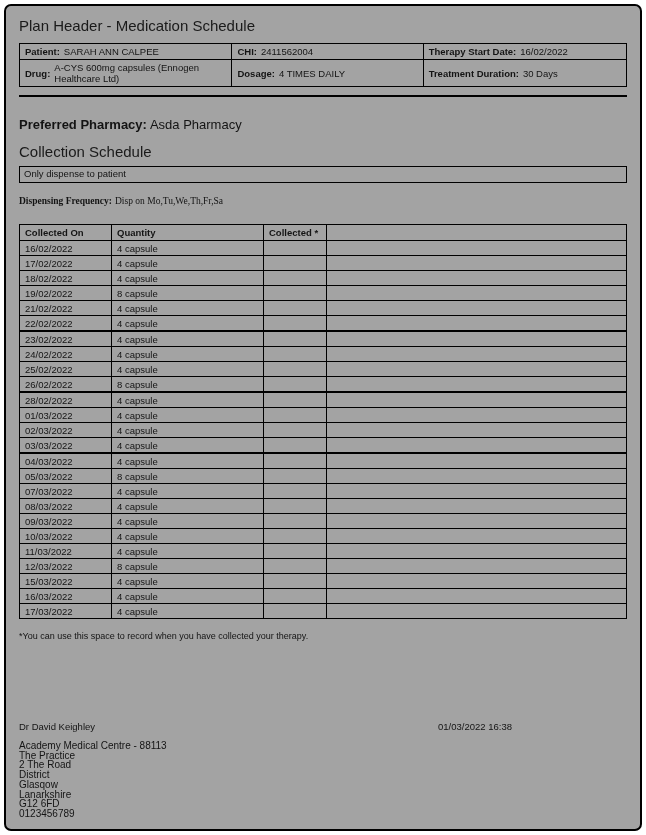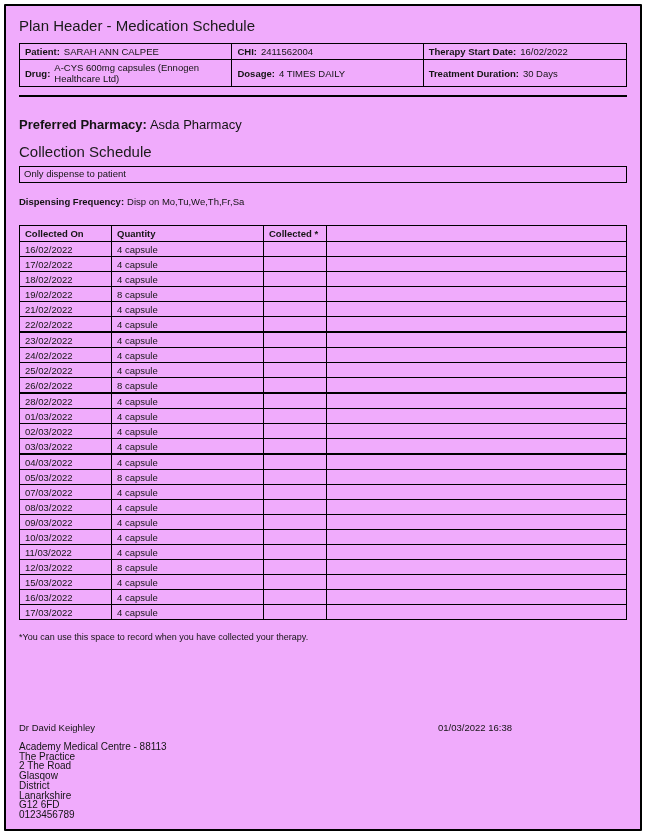--- a/index.html
+++ b/index.html
@@ -2,22 +2,22 @@
 <html><head>
 <meta charset="utf-8">
 <style>
   html, body { margin:0; padding:0; }
   body {
     width:646px; height:835px; background:#ffffff; position:relative;
     font-family:"Liberation Sans", sans-serif; color:#141414;
     -webkit-font-smoothing:antialiased;
   }
   .page {
-    position:absolute; inset:4px; border:2px solid #000; border-radius:1px;
-    padding:9px 13px; box-sizing:border-box; background:#f0abfc; overflow:hidden;
+    position:absolute; inset:4px; border:2px solid #000; border-radius:7px;
+    padding:9px 13px; box-sizing:border-box; background:#a3a3a3; overflow:hidden;
   }
   .doc-title { font-size:15px; font-weight:400; margin:2px 0 0 0; color:#1a1a1a; }
 
   table.info {
     border-collapse:collapse; width:100%; margin-top:9px; table-layout:fixed;padding-left:12px;
   }
   table.info td {
     border:1px solid #000; padding:2px 5px; font-size:9.5px; vertical-align:middle;
   }
   .cellflex { display:flex; align-items:center; }
@@ -27,21 +27,21 @@
   .rule { border:none; border-top:2px solid #000; margin:8px 0 0 0; }
   .pharmacy-line { margin-top:20px; font-size:13px; }
   .pharmacy-line .lbl, .freq-line .lbl { margin-right:3px; }
 
   .section-title { font-size:15px; font-weight:400; margin:11px 0 0 0; color:#1a1a1a; }
 
   .note-box {
     border:1px solid #000; margin-top:6px; padding:1px 8px 2px 4px;
     font-size:9.5px; line-height:12px;
   }
-  .freq-line { margin-top:13px; font-size:9.5px; }
+  .freq-line { margin-top:13px; font-size:9.5px;font-family:Liberation Serif, serif; }
 
   table.schedule {
     border-collapse:collapse; width:100%; margin-top:18px; table-layout:fixed;
   }
   table.schedule th, table.schedule td {
     border:1px solid #000; font-size:9.5px; padding:0 5px; height:14px;
     text-align:left; vertical-align:middle; overflow:hidden; white-space:nowrap;
   }
   table.schedule th { font-weight:bold; height:15px; }
   table.schedule tr.thick-after td { border-bottom:2px solid #000; }
@@ -300,20 +300,20 @@
 
   <div class="footer-row">
     <div class="footer-left">Dr David Keighley</div>
     <div class="footer-center">01/03/2022 16:38</div>
   </div>
 
   <div class="address">
     <div>Academy Medical Centre - 88113</div>
     <div>The Practice</div>
     <div>2 The Road</div>
+    <div>District</div>
     <div>Glasqow</div>
-    <div>District</div>
     <div>Lanarkshire</div>
     <div>G12 6FD</div>
     <div>0123456789</div>
   </div>
 
 </div>
 
 </body></html>

